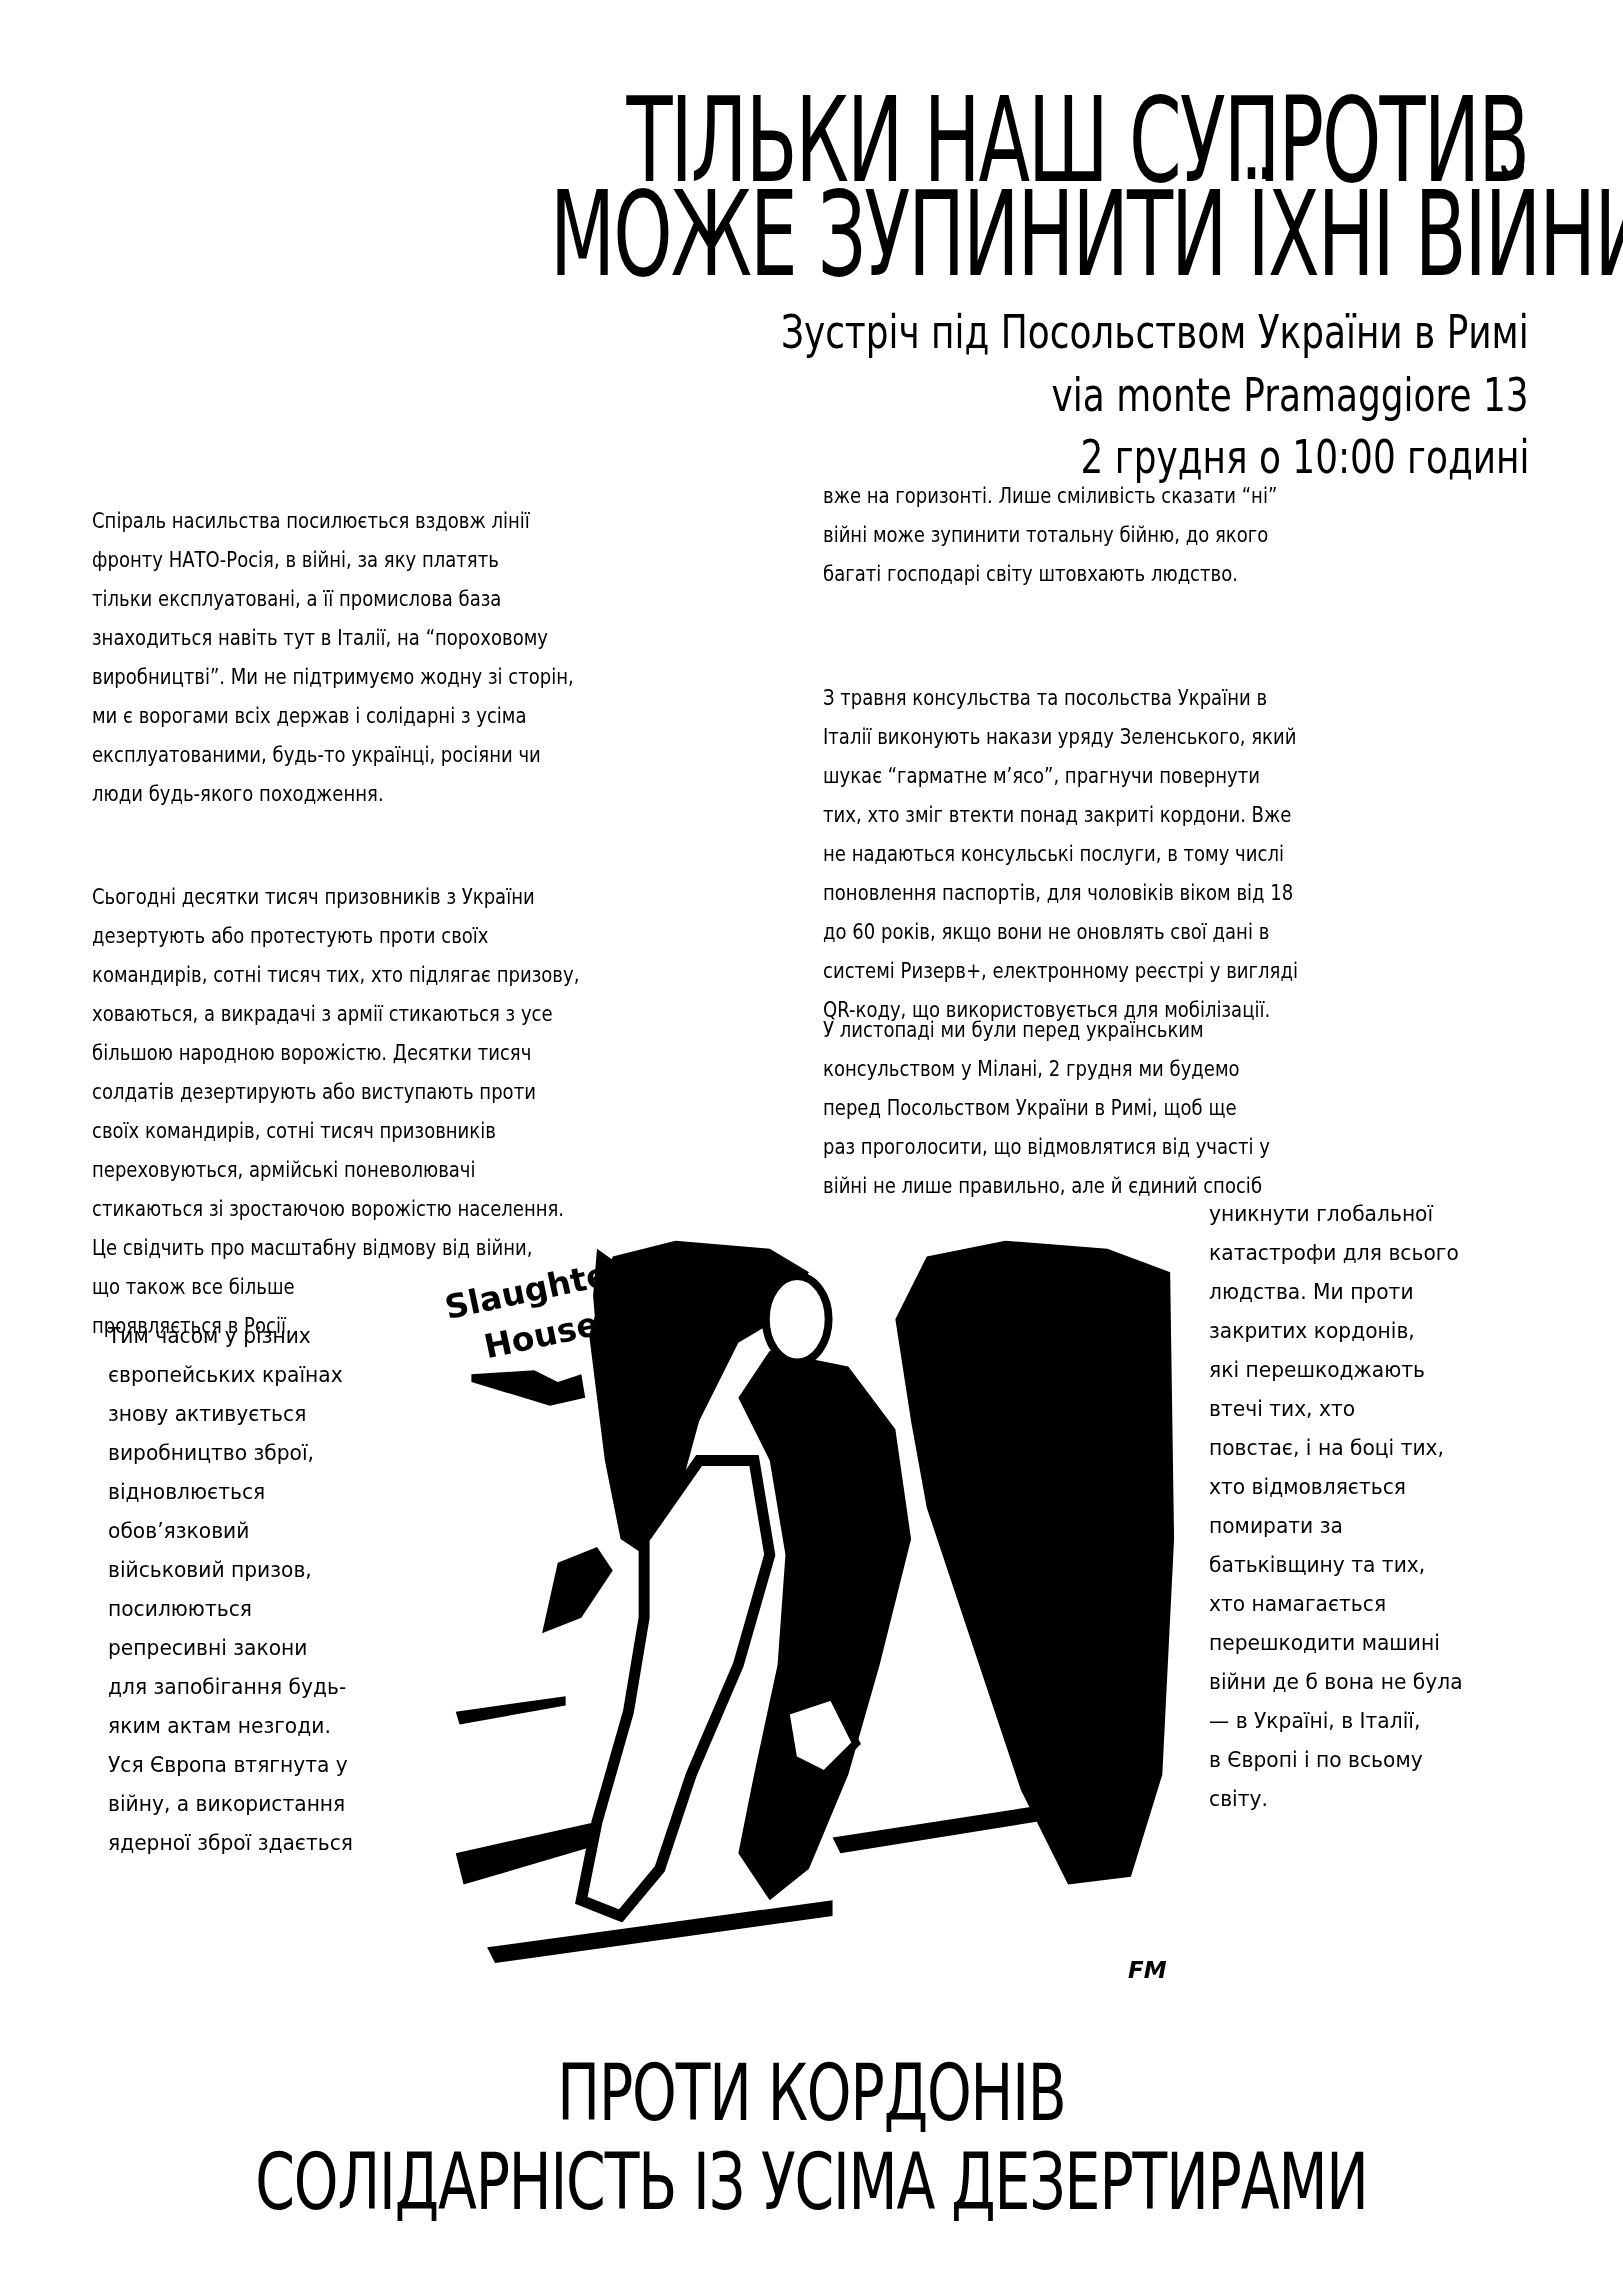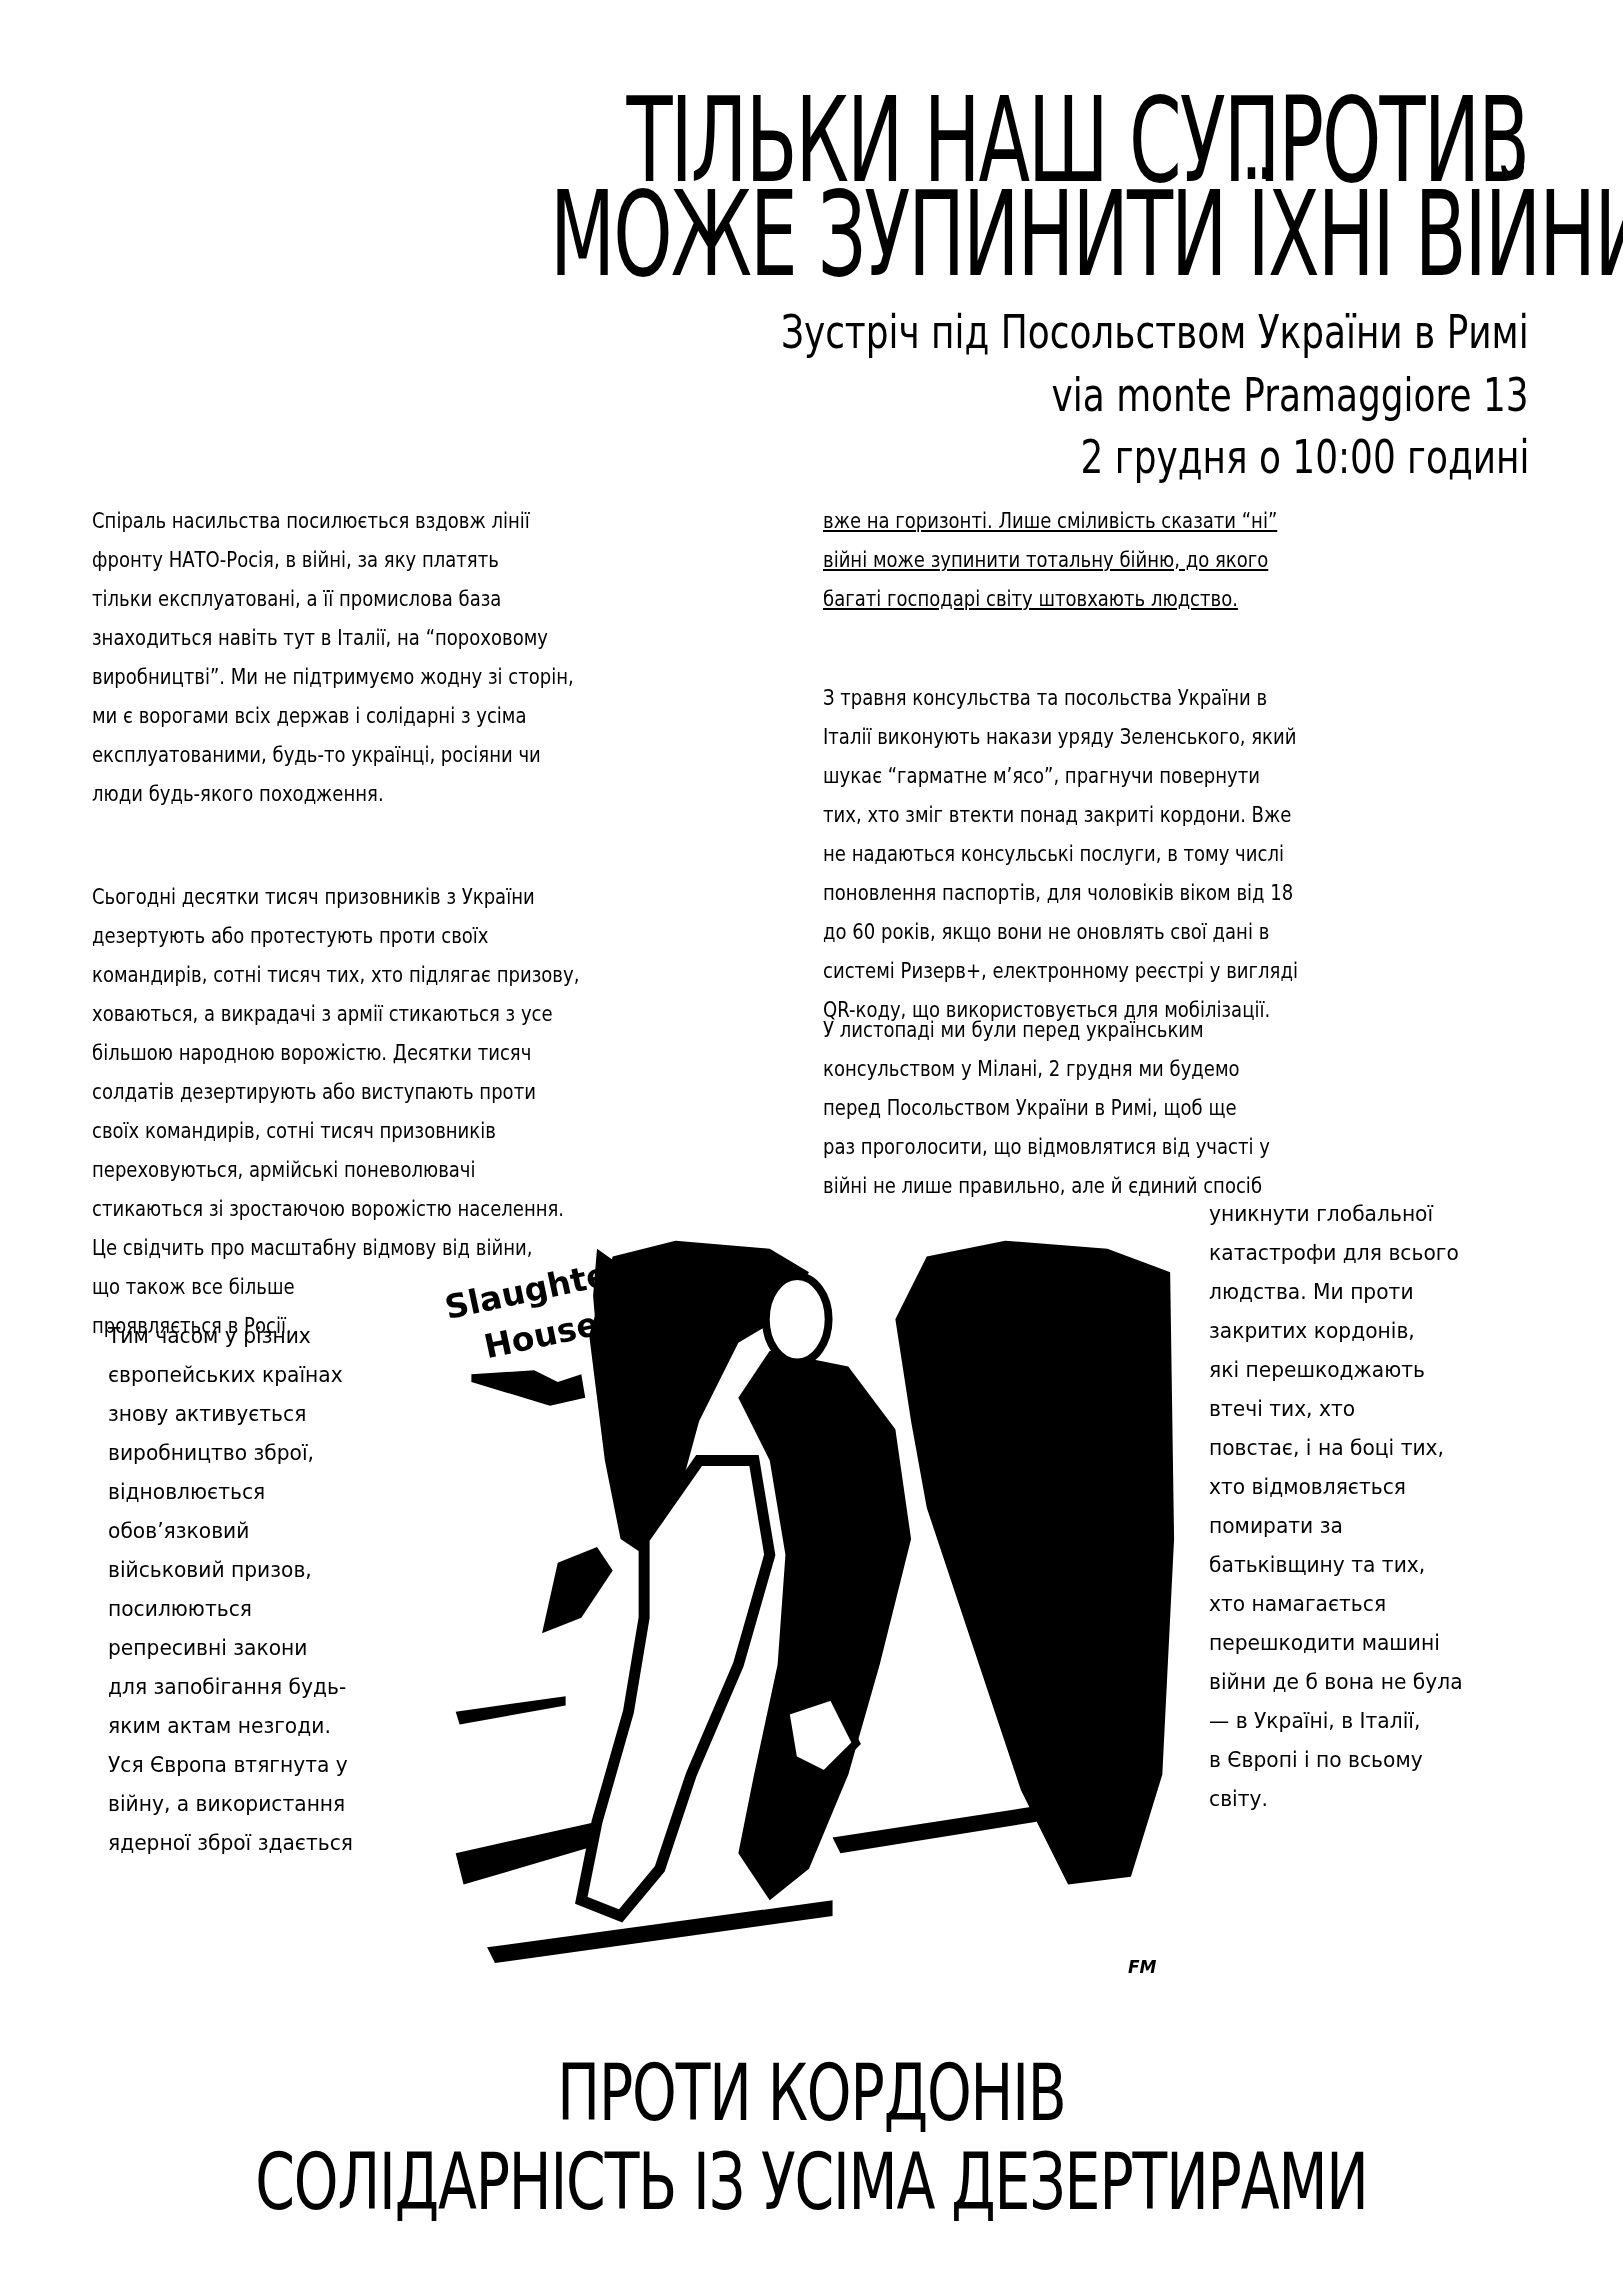--- a/index.html
+++ b/index.html
@@ -22,29 +22,29 @@
 
   .col {
     position: absolute; font-family: "DejaVu Sans", sans-serif;
     font-size: 22px; line-height: 39px; white-space: nowrap;
   }
   .col .ln { display: block; transform: scaleX(0.82); transform-origin: left center; }
   .col .ln.wide { transform: scaleX(0.92); }
   .col-left-a { left: 92px; top: 501px; }
   .col-left-b { left: 92px; top: 877px; }
   .col-left-c { left: 108px; top: 1316px; }
-  .col-right-a { left: 823px; top: 501px; text-decoration: underline; }
+  .col-right-a { left: 823px; top: 476px; }
   .col-right-b { left: 823px; top: 632px; margin-top: 46px; }
   .col-right-c { left: 823px; top: 1010px; }
   .col-right-d { left: 1209px; top: 1194px; }
 
   .illus { position: absolute; left: 440px; top: 1225px; width: 738px; height: 746px; }
   .sig {
     position: absolute; left: 1128px; top: 1957px;
-    font-family: "DejaVu Sans", sans-serif; font-weight: bold; font-style: italic; font-size: 17px;
+    font-family: "DejaVu Sans", sans-serif; font-weight: bold; font-style: italic; font-size: 23px;
   }
   .slogan {
     position: absolute; left: 0; width: 1623px; text-align: center; white-space: nowrap;
     font-family: "DejaVu Sans", sans-serif; font-size: 79px; line-height: 86px;
     letter-spacing: -1.6px; transform: scaleX(0.72); transform-origin: center center;
   }
   .sl1 { top: 2050px; }
   .sl2 { top: 2139px; }
 </style>
 </head>

